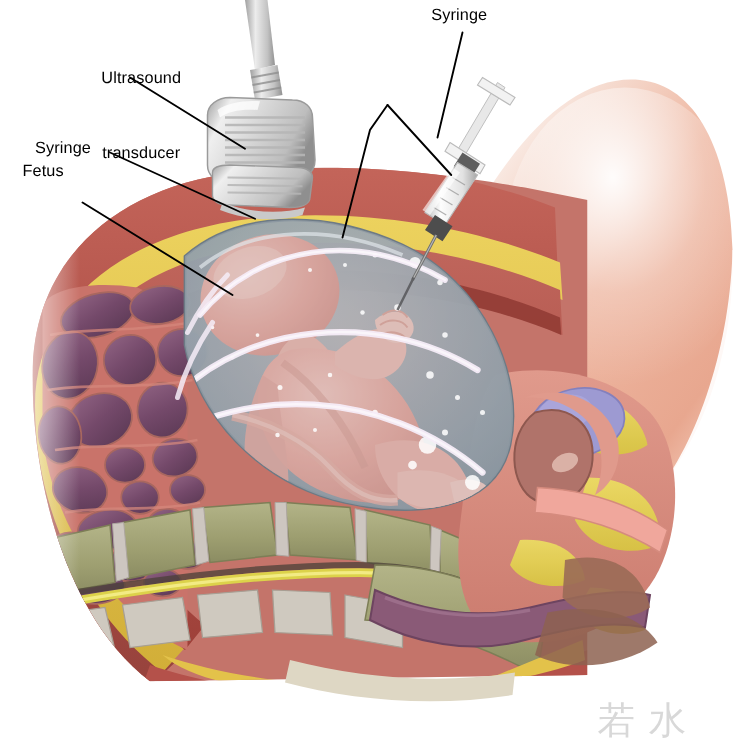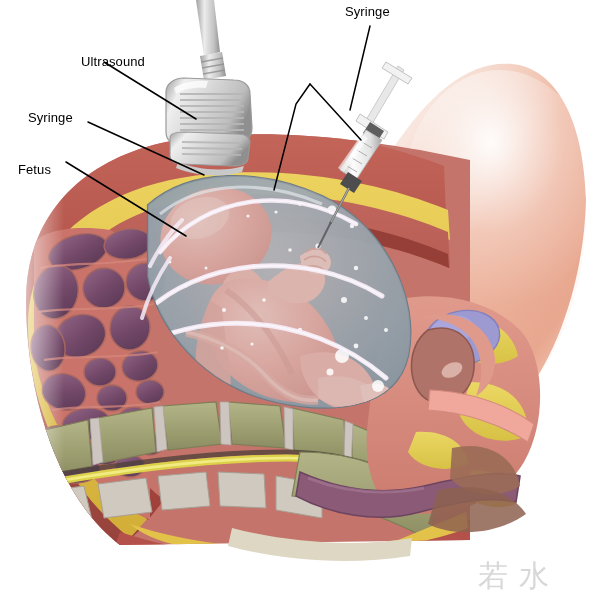--- a/index.html
+++ b/index.html
@@ -460,25 +460,26 @@
       <line x1="88" y1="122" x2="204" y2="175"></line>
       <line x1="66" y1="162" x2="186" y2="236"></line>
       <polyline points="310,84 296,104 274,190"></polyline>
       <line x1="310" y1="84" x2="361" y2="140"></line>
       <line x1="370" y1="26" x2="350" y2="110"></line>
     </g>
   </svg>
 
   <div class="label center" style="left:48px;top:12px;width:130px;">
     <div>Ultrasound</div>
+    <div>transducer</div>
   </div>
 
   <div class="label" style="left:28px;top:108px;">Syringe</div>
 
-  <div class="label" style="left:18px;top:160px;">Fetus</div>
+  <div class="label" style="left:18px;top:127px;">Fetus</div>
 
 
   <div class="label" style="left:345px;top:2px;">Syringe</div>
 
   <div class="watermark" style="left:478px;top:556px;">若水网</div>
   <div class="watermark-sub" style="left:480px;top:588px;"></div>
 
 </div>
 
 </body></html>

